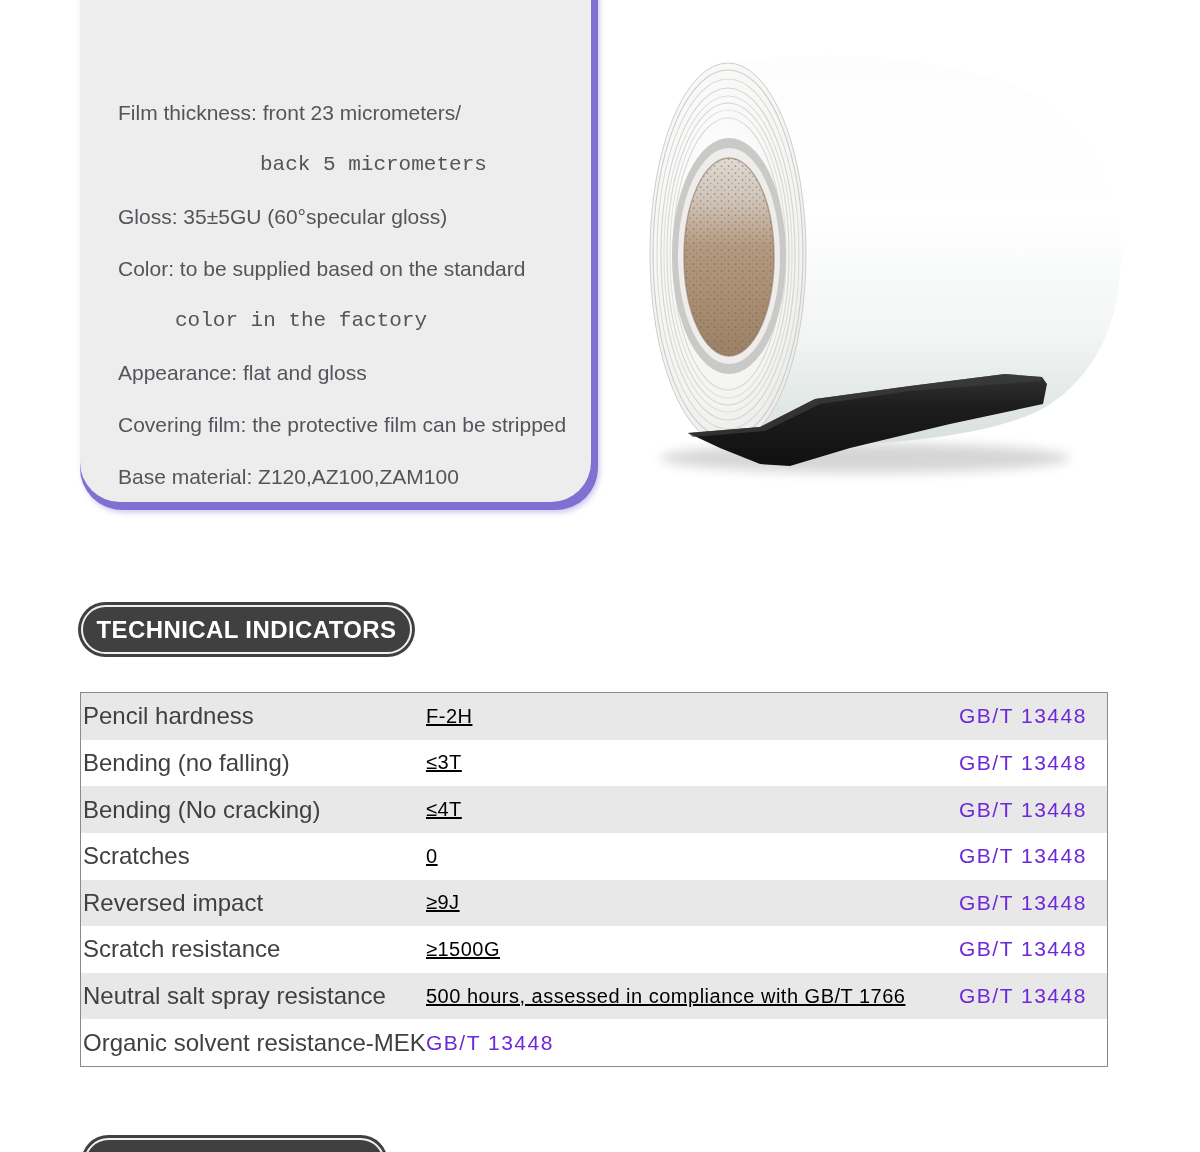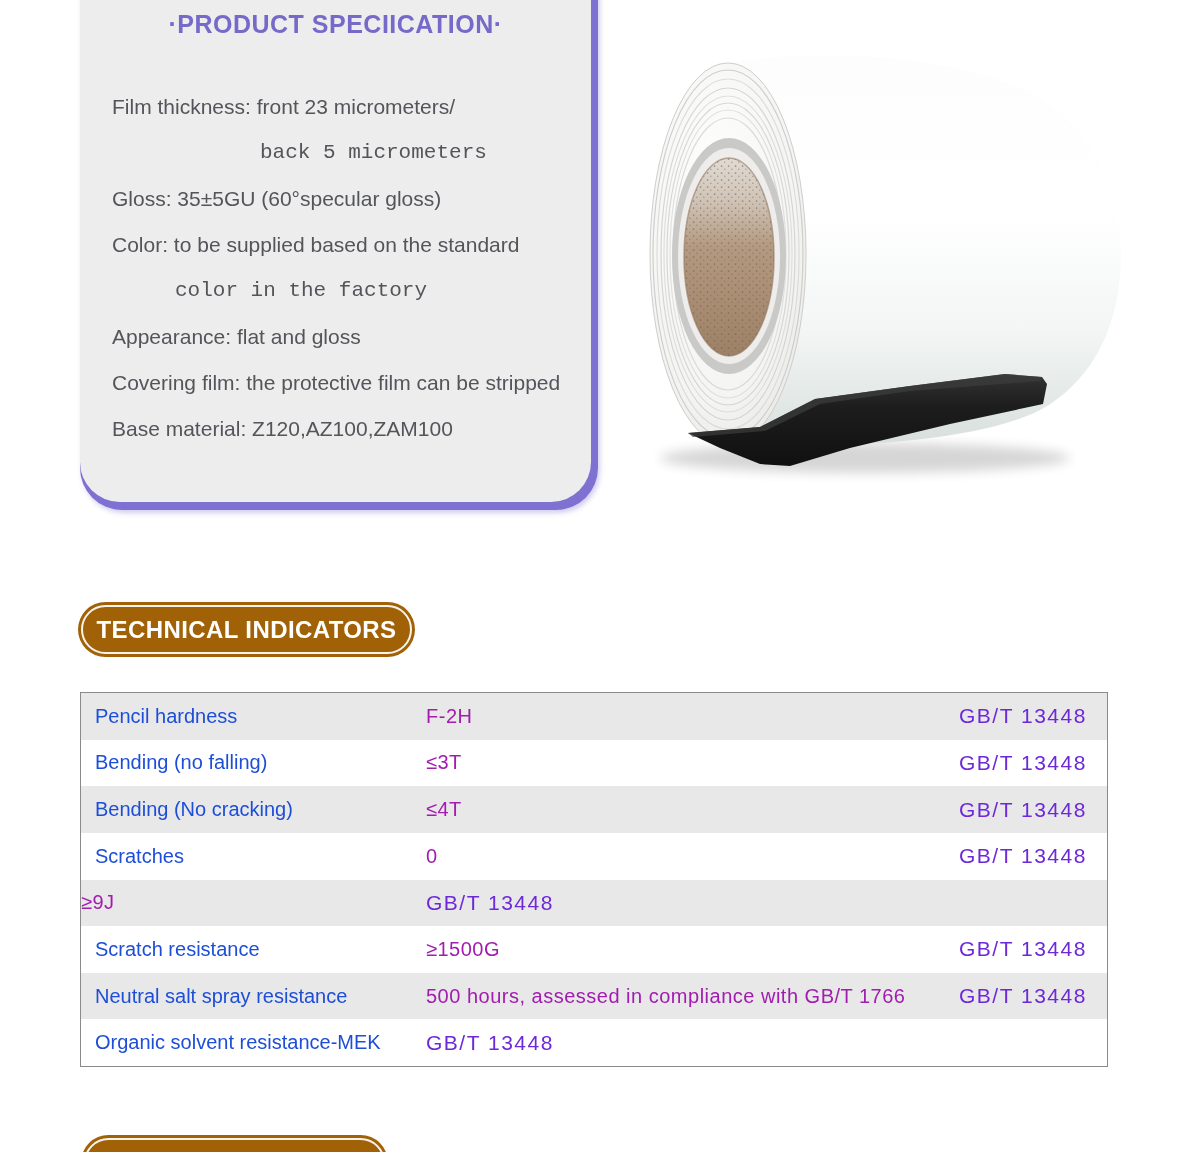--- a/index.html
+++ b/index.html
@@ -19,32 +19,32 @@
     position:absolute;left:0;top:0;width:511px;height:554px;
     background:#ededed;border-radius:40px;
   }
   .spec-title{
     position:absolute;top:62px;left:0;width:100%;
     text-align:center;font-size:25px;font-weight:bold;color:#7669c9;
     letter-spacing:.5px;
   }
   .spec-lines{position:absolute;top:136px;left:32px;width:460px;}
   .spec-lines p{
-    margin:0;height:46px;line-height:46px;font-size:21px;color:#54555a;
+    margin:6px;height:46px;line-height:46px;font-size:21px;color:#54555a;
     white-space:nowrap;
   }
   .indent-back{margin-left:148px !important;font-family:Liberation Mono, monospace;}
   .indent-color{margin-left:63px !important;font-family:Liberation Mono, monospace;}
 
   
   .coil-wrap{position:absolute;left:615px;top:38px;width:580px;height:445px;}
 
   
   .pill{
-    position:absolute;background:#a16207;border-radius:29px;
+    position:absolute;background:#404040;border-radius:29px;
     display:flex;align-items:center;justify-content:center;
   }
   .pill::before{
     content:"";position:absolute;inset:3px;border:2px solid rgba(255,255,255,.92);
     border-radius:25px;pointer-events:none;
   }
   .pill-tech{left:78px;top:602px;width:337px;height:55px;}
   .pill-bottom{left:81px;top:1135px;width:307px;height:55px;}
   .pill span{
     color:#ffffff;font-size:24px;font-weight:bold;letter-spacing:.4px;
@@ -56,30 +56,29 @@
     position:absolute;left:80px;top:692px;width:1028px;height:375px;
     border:1px solid #8a8a8a;box-sizing:border-box;
     display:flex;flex-direction:column;
   }
   .trow{
     flex:1;display:grid;grid-template-columns:345px 1fr 148px;
     align-items:center;background:#ffffff;
   }
   .trow.alt{background:#e8e8e8;}
   .tc{white-space:nowrap;overflow:hidden;}
-  .tc.name{padding-left:14px;font-size:20px;color:#1d4ed8;}
-  .tc.value{font-size:20px;color:#a21caf;letter-spacing:.5px;}
+  .tc.name{padding-left:2px;font-size:24px;color:#404040;}
+  .tc.value{font-size:20px;color:#000000;letter-spacing:.5px;text-decoration:underline;}
   .tc.std{font-size:21px;color:#6d28d9;letter-spacing:1.5px;}
 </style>
 </head>
 <body>
 
 <div class="spec-card-outer">
   <div class="spec-card">
-    <div class="spec-title">·PRODUCT SPECIICATION·</div>
     <div class="spec-lines">
       <p>Film thickness: front 23 micrometers/</p>
       <p class="indent-back">back 5 micrometers</p>
       <p>Gloss: 35±5GU (60°specular gloss)</p>
       <p>Color: to be supplied based on the standard</p>
       <p class="indent-color">color in the factory</p>
       <p>Appearance: flat and gloss</p>
       <p>Covering film: the protective film can be stripped</p>
       <p>Base material: Z120,AZ100,ZAM100</p>
     </div>
@@ -172,20 +171,21 @@
     <div class="tc name">Bending (No cracking)</div>
     <div class="tc value">≤4T</div>
     <div class="tc std">GB/T 13448</div>
   </div>
   <div class="trow">
     <div class="tc name">Scratches</div>
     <div class="tc value">0</div>
     <div class="tc std">GB/T 13448</div>
   </div>
   <div class="trow alt">
+    <div class="tc name">Reversed impact</div>
     <div class="tc value">≥9J</div>
     <div class="tc std">GB/T 13448</div>
   </div>
   <div class="trow">
     <div class="tc name">Scratch resistance</div>
     <div class="tc value">≥1500G</div>
     <div class="tc std">GB/T 13448</div>
   </div>
   <div class="trow alt">
     <div class="tc name">Neutral salt spray resistance</div>

